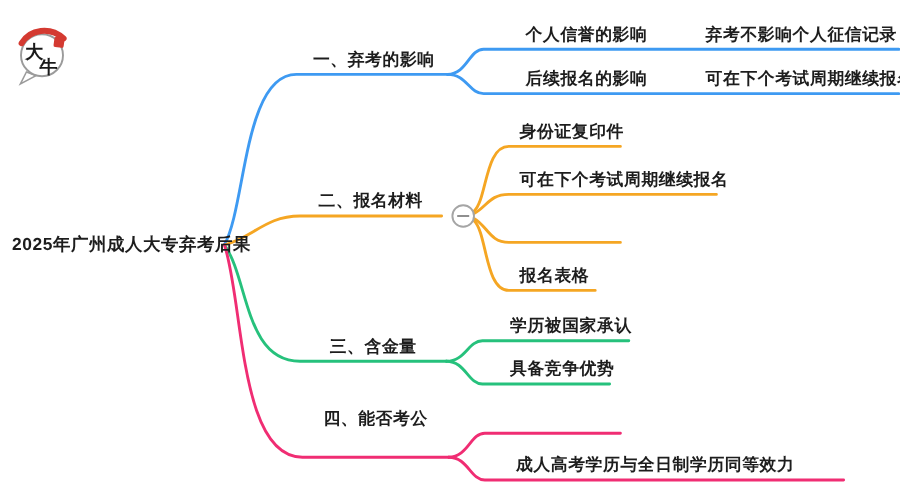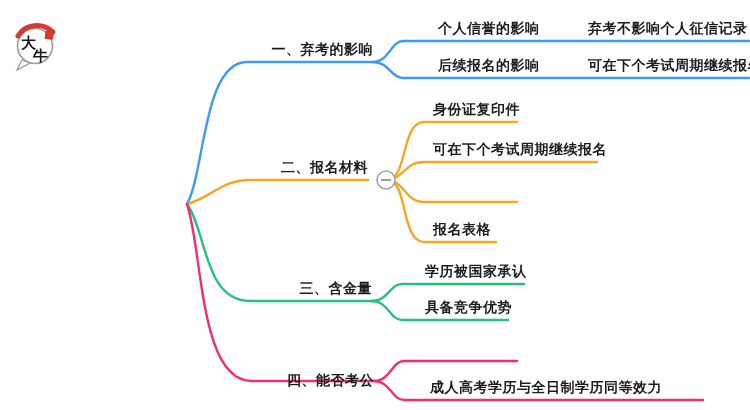--- a/index.html
+++ b/index.html
@@ -5,21 +5,21 @@
   html,body{margin:0;padding:0;background:#fff;}
   #stage{
     position:relative;width:750px;height:410px;background:#ffffff;
     overflow:hidden;font-family:"Liberation Sans","DejaVu Sans",sans-serif;
   }
   #wires{position:absolute;left:0;top:0;}
   .node{
     position:absolute;font-size:14px;font-weight:600;color:#1d1d1d;
     white-space:nowrap;line-height:19px;letter-spacing:0.5px;
   }
-  .l1{text-align:right;}
+  .l1{text-align:center;}
   .root{font-size:14.5px;}
   #logo{position:absolute;left:12px;top:20px;display:flex;align-items:flex-start;}
   #logo-text{margin-left:4px;padding-top:2px;}
   .site-name{font-size:15.5px;font-weight:700;letter-spacing:1px;line-height:18px;}
   .site-url{font-size:13px;font-weight:700;line-height:15px;letter-spacing:0.2px;}
 </style>
 </head>
 <body>
 
 <div id="stage">
@@ -56,32 +56,33 @@
     <svg width="48" height="52" viewBox="0 0 48 52">
       <path d="M10,40 L5,50 L18,43 Z" fill="#ffffff" stroke="#9b9b9b" stroke-width="1.3"></path>
       <circle cx="23" cy="26" r="17.5" fill="#ffffff" stroke="#9b9b9b" stroke-width="1.6"></circle>
       <path d="M6,16 C13,4 30,2 41,12" fill="none" stroke-width="5" stroke-linecap="round" stroke="#D43A31"></path>
       <rect x="33" y="11" width="8.5" height="8.5" rx="1.5" transform="rotate(8 37 15)" fill="#D43A31"></rect>
       <text x="9" y="28" font-size="15" font-weight="bold" fill="#1a1a1a">大</text>
       <text x="21" y="41" font-size="15" font-weight="bold" fill="#1a1a1a">牛</text>
     </svg>
   </div>
 
+  <div class="node root" style="left:10px;top:195px;">2025年广州成人大专弃考后果</div>
 
   <div class="node l1" style="left:250px;top:40px;width:123px;">一、弃考的影响</div>
   <div class="node" style="left:438px;top:19px;">个人信誉的影响</div>
   <div class="node" style="left:588px;top:19px;">弃考不影响个人征信记录</div>
   <div class="node" style="left:438px;top:56px;">后续报名的影响</div>
   <div class="node" style="left:588px;top:56px;">可在下个考试周期继续报名</div>
 
   <div class="node l1" style="left:250px;top:158px;width:118px;">二、报名材料</div>
   <div class="node" style="left:433px;top:100px;">身份证复印件</div>
   <div class="node" style="left:433px;top:140px;">可在下个考试周期继续报名</div>
   <div class="node" style="left:433px;top:220px;">报名表格</div>
 
   <div class="node l1" style="left:250px;top:279px;width:122px;">三、含金量</div>
   <div class="node" style="left:425px;top:262px;text-align:center;">学历被国家承认</div>
   <div class="node" style="left:425px;top:298px;">具备竞争优势</div>
 
-  <div class="node l1" style="left:252px;top:339px;width:122px;margin-top:32px;">四、能否考公</div>
+  <div class="node l1" style="left:252px;top:339px;width:122px;">四、能否考公</div>
   <div class="node" style="left:430px;top:378px;text-align:right;">成人高考学历与全日制学历同等效力</div>
 
 </div>
 
 </body></html>

